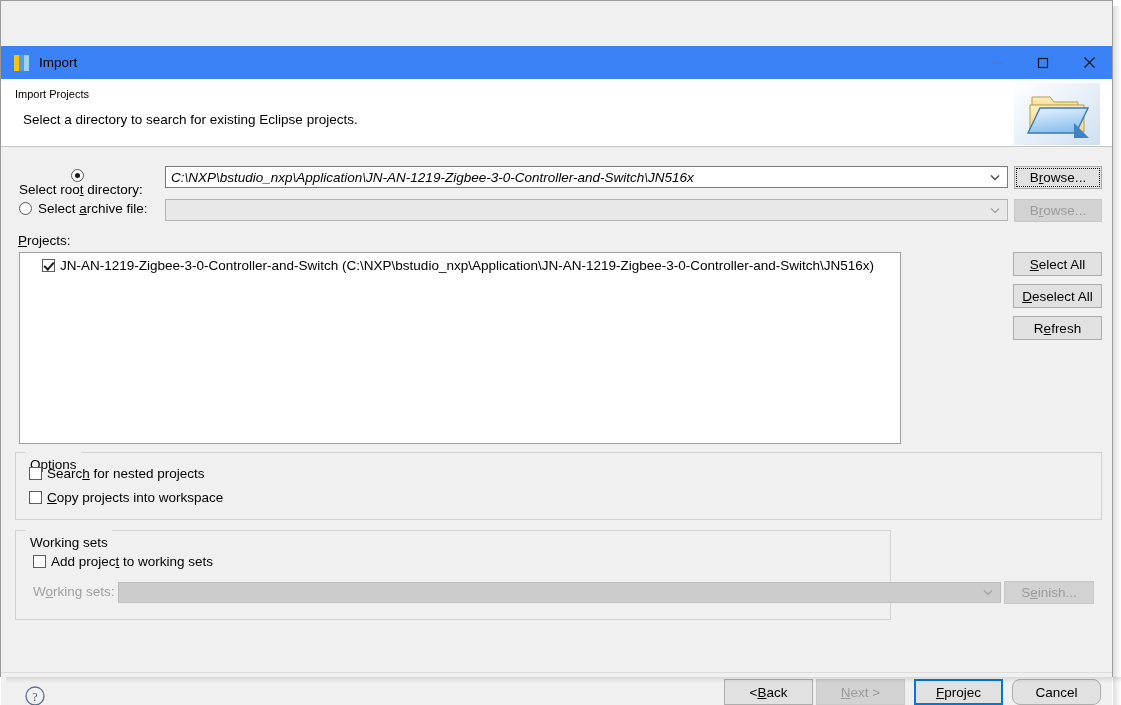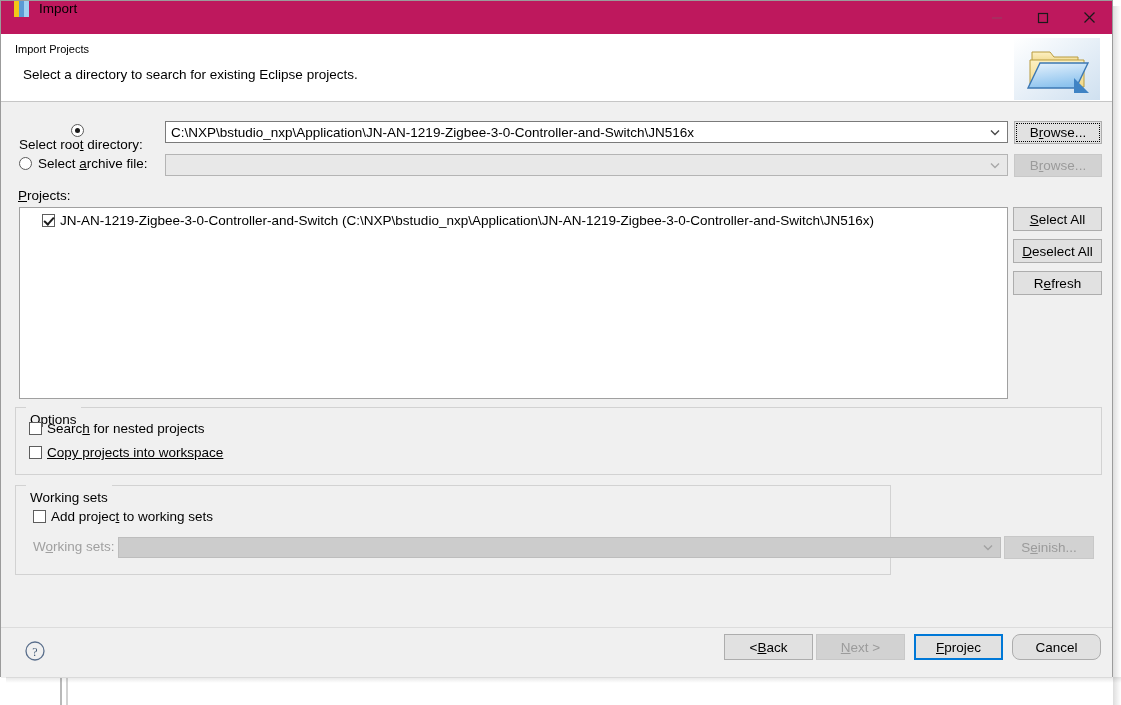--- a/index.html
+++ b/index.html
@@ -57,22 +57,24 @@
     height: 677px;
     background: #f0f0f0;
     border: 1px solid #9b9b9b;
     box-sizing: border-box;
   }
 
   
   .titlebar {
     position: relative;
     height: 33px;
-    background: #be185d;
-    display: flex;
+    background: #3b82f6;
+    display: flex;
+    align-items: center;
+    margin-top: 45px;
   }
   .title-icon {
     margin-left: 13px;
     width: 16px; height: 16px;
     display: flex;
   }
   .title-icon i {
     display: block;
     width: 5px; height: 16px;
   }
@@ -181,20 +183,21 @@
 
   
   .combo {
     position: absolute;
     box-sizing: border-box;
     border: 1px solid #7a7a7a;
     background: #fff;
     display: flex;
     align-items: center;
     font-size: 13.5px;
+    font-style: italic;
   }
   .combo .cval {
     flex: 1;
     padding-left: 5px;
     overflow: hidden;
     white-space: nowrap;
   }
   .combo .carrow {
     width: 24px;
     display: flex;
@@ -380,21 +383,21 @@
     <button class="btn disabled" style="left:1013px; top:52px; width:88px; height:23px;">
         <span>B</span>
         <u>r</u>
         <span>owse...</span>
       </button>
 
     <div class="row-label" style="left:17px; top:86px;">
       <span><u>P</u><span>rojects:</span></span>
     </div>
 
-    <div class="listbox" style="left:18px; top:105px; width:989px; height:192px;">
+    <div class="listbox" style="left:18px; top:105px; width:882px; height:192px;">
       <div class="list-item">
         <span class="cbox checked"></span>
         <span>JN-AN-1219-Zigbee-3-0-Controller-and-Switch (C:\NXP\bstudio_nxp\Application\JN-AN-1219-Zigbee-3-0-Controller-and-Switch\JN516x)</span>
       </div>
     </div>
 
     <button class="btn" style="left:1012px; top:105px; width:89px; height:24px;">
         <u>S</u>
         <span>elect All</span>
       </button>
@@ -407,21 +410,21 @@
         <u>e</u>
         <span>fresh</span>
       </button>
 
     <div class="group" style="left:14px; top:305px; width:1087px; height:68px;">
       <div class="group-title">Options</div>
       <div class="row-label" style="left:13px; top:13px;">
         <span class="cbox"></span>
         <span><span>Searc</span><u>h</u><span> for nested projects</span></span>
       </div>
-      <div class="row-label" style="left:13px; top:37px;text-decoration:underline;">
+      <div class="row-label" style="left:13px; top:37px;">
         <span class="cbox"></span>
         <span><u>C</u><span>opy projects into workspace</span></span>
       </div>
     </div>
 
     <div class="group" style="left:14px; top:383px; width:876px; height:90px;">
       <div class="group-title">Working sets</div>
       <div class="row-label" style="left:17px; top:23px;">
         <span class="cbox"></span>
         <span><span>Add projec</span><u>t</u><span> to working sets</span></span>

